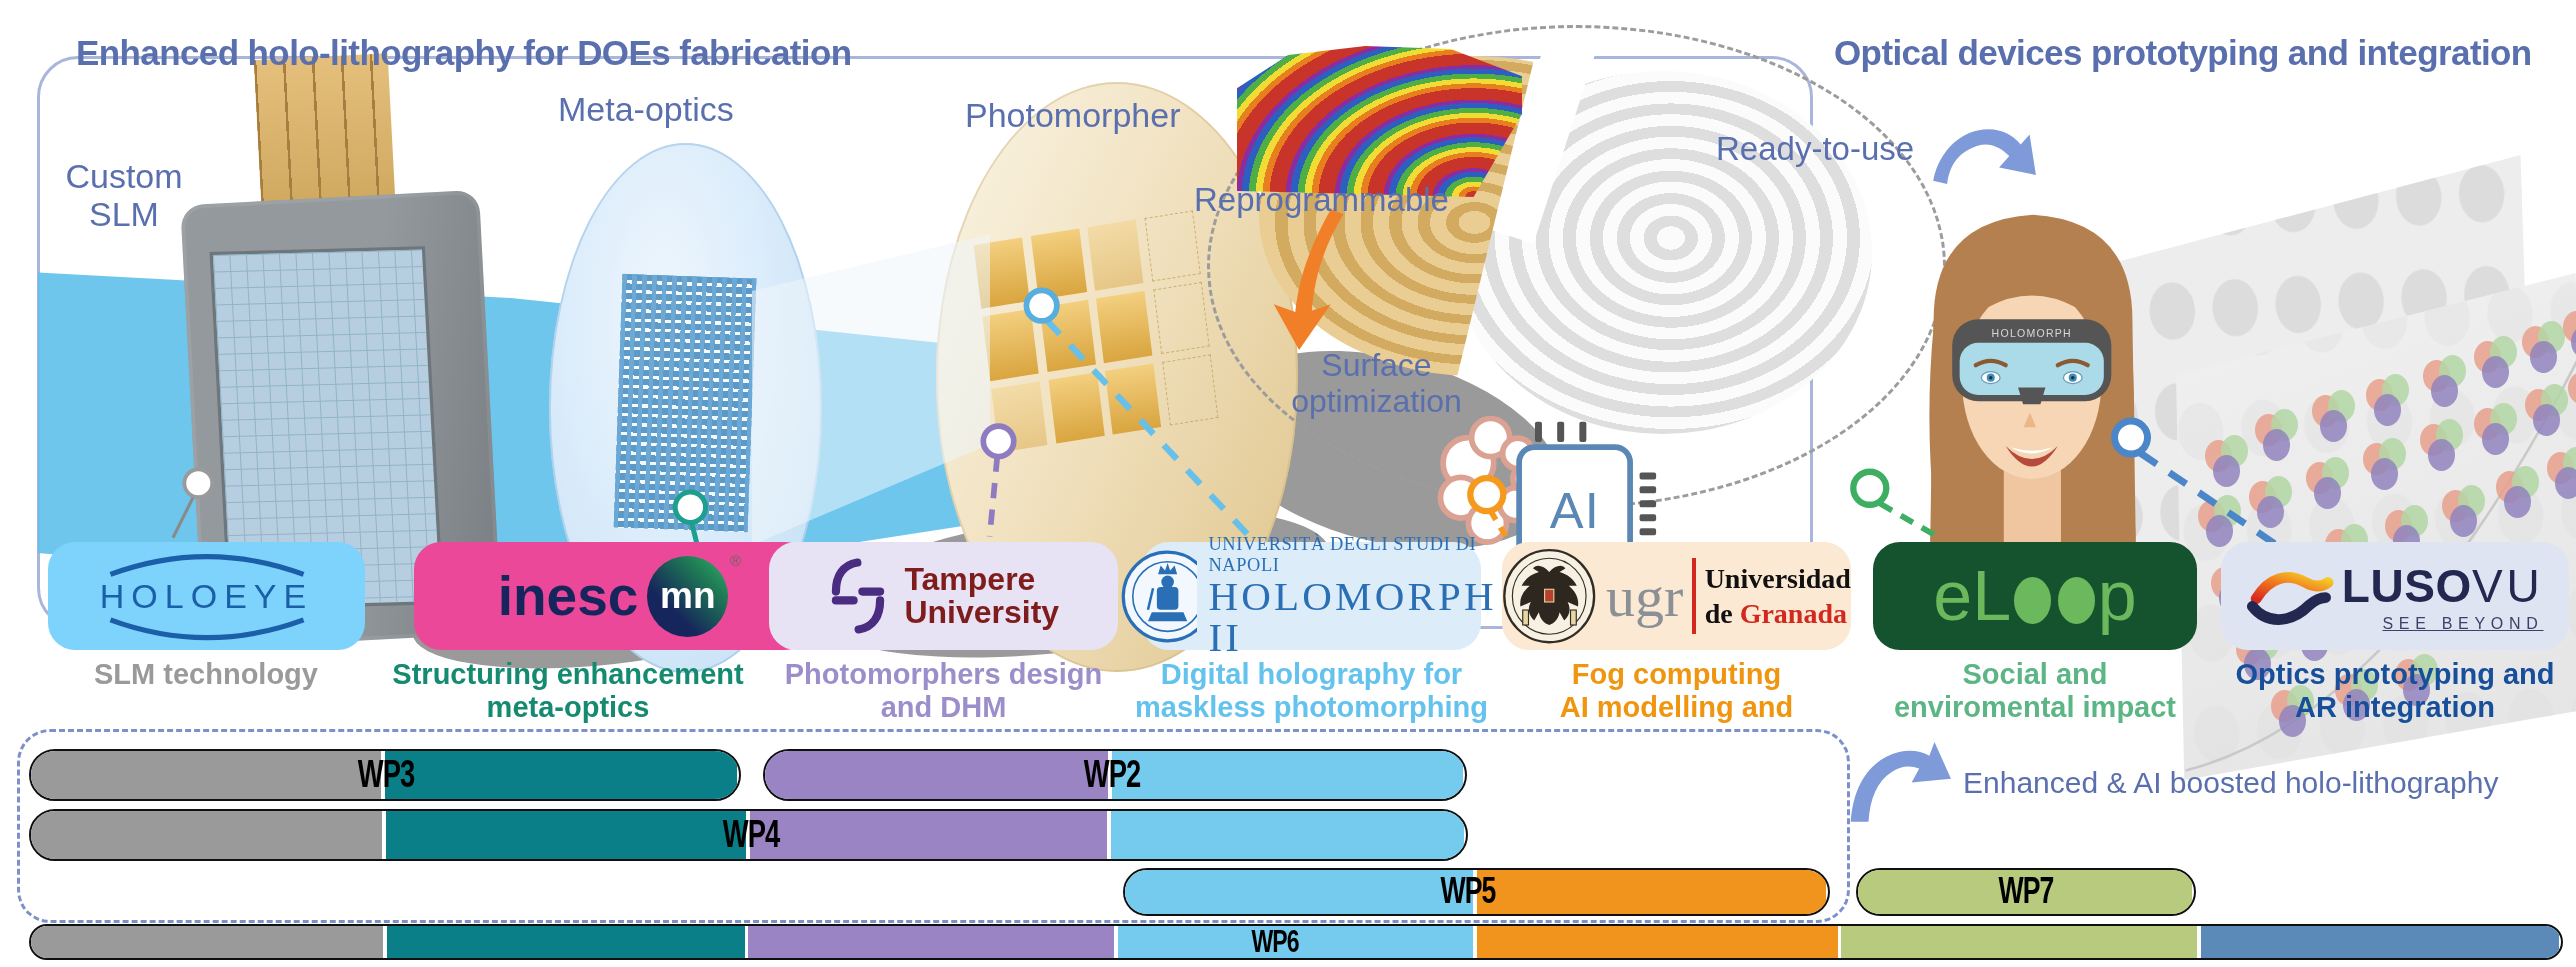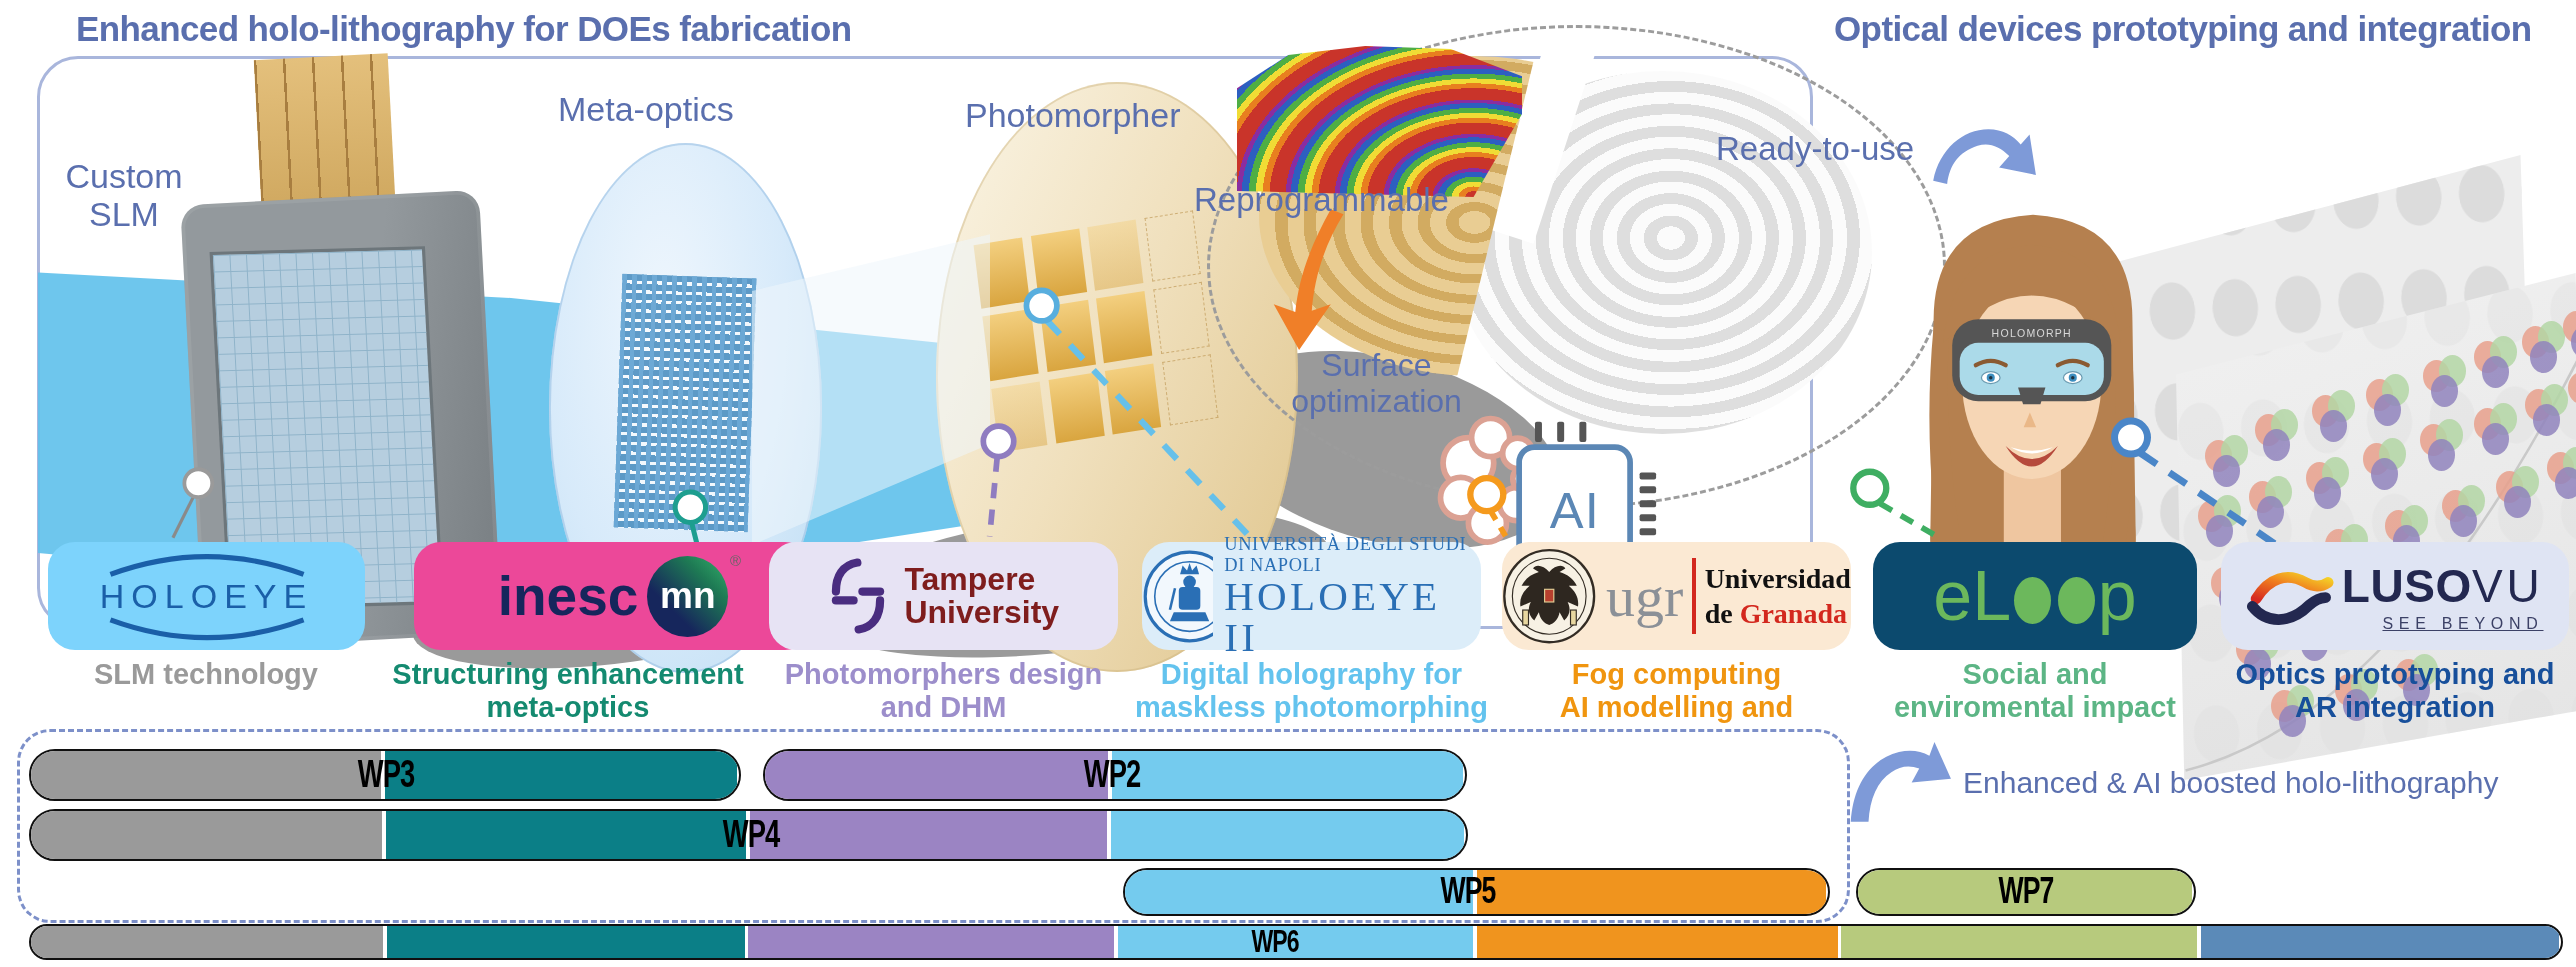--- a/index.html
+++ b/index.html
@@ -89,21 +89,21 @@
   .cluster i{position:absolute;border-radius:50%;width:27px;height:32px;opacity:.85;}
   .c-s{left:0;top:5px;background:#e8a08c;}
   .c-g{left:16px;top:0;background:#b3d6a4;}
   .c-p{left:8.2px;top:20px;background:#9084bd;}
 
   
   .scene-label{color:#5a6fae;z-index:11;font-size:34px;line-height:1.12;}
   .center{text-align:center;}
 
   
-  .title{font-weight:bold;font-size:35px;color:#5a6fae;z-index:11;letter-spacing:-0.6px;}
+  .title{font-weight:bold;font-size:35px;color:#5a6fae;z-index:11;letter-spacing:-0.6px;margin-top:24px;}
 
   
   .card{top:542px;height:108px;border-radius:27px;z-index:10;display:flex;align-items:center;
         justify-content:center;}
   .caption{top:658px;text-align:center;font-weight:bold;font-size:29px;line-height:1.13;z-index:10;}
   .caption span{display:block;}
 
   
   .holoeye-logo{display:flex;flex-direction:column;align-items:center;gap:0;}
   .holoeye-text{font-size:34px;letter-spacing:7px;color:#1a5fa8;}
@@ -497,21 +497,21 @@
       <circle cx="75" cy="75" r="70" fill="#f2f8fd" stroke="#2a6fb5" stroke-width="5"></circle>
       <circle cx="75" cy="75" r="55" fill="none" stroke="#2a6fb5" stroke-width="2.5"></circle>
       <path d="M60,40 h30 l-4,-14 l-7,8 l-4,-12 l-4,12 l-7,-8 Z" fill="#2a6fb5"></path>
       <circle cx="75" cy="52" r="10" fill="#2a6fb5"></circle>
       <rect x="58" y="60" width="34" height="36" rx="6" fill="#2a6fb5"></rect>
       <path d="M52,62 L44,96" stroke="#2a6fb5" stroke-width="4"></path>
       <path d="M50,100 h50 l6,14 h-62 Z" fill="#2a6fb5"></path>
     </svg>
     <div class="fed-text">
       <div class="fed-l1">UNIVERSITÀ DEGLI STUDI DI NAPOLI</div>
-      <div class="fed-l2">HOLOEYE II</div>
+      <div class="fed-l2">HOLOMORPH II</div>
     </div>
   </div>
 </div>
 <div class="abs card" style="left: 1502px; width: 349px; background: rgb(251, 233, 211);" id="card-4">
   <div class="ugr">
     <svg width="95" height="95" viewBox="0 0 165 165">
       <ellipse cx="82" cy="82" rx="78" ry="80" fill="#f7f1e4" stroke="#332c24" stroke-width="4"></ellipse>
       <ellipse cx="82" cy="82" rx="64" ry="66" fill="none" stroke="#332c24" stroke-width="2"></ellipse>
       <path fill="#2e2720" d="M82,40 C72,28 58,26 54,34 L64,40 C50,44 40,52 34,64 L48,64 C36,74 30,86 32,100 L50,92 C44,104 46,116 56,124 L64,110 C66,122 74,130 82,132 C90,130 98,122 100,110 L108,124 C118,116 120,104 114,92 L132,100 C134,86 128,74 116,64 L130,64 C124,52 114,44 100,40 L110,34 C106,26 92,28 82,40 Z"></path>
       <rect x="74" y="70" width="16" height="22" fill="#b8402e" stroke="#e3cf96" stroke-width="2"></rect>
@@ -519,21 +519,21 @@
       <rect x="119" y="106" width="10" height="26" fill="#e8d7a0" stroke="#332c24" stroke-width="2"></rect>
     </svg>
     <span class="ugr-acr">ugr</span>
     <span class="ugr-bar"></span>
     <div class="ugr-text">
       <span>Universidad</span><br>
       <span>de</span> <span class="ugr-red">Granada</span>
     </div>
   </div>
 </div>
-<div class="abs card" style="left: 1873px; width: 324px; background: #0c4a6e;" id="card-5">
+<div class="abs card" style="left: 1873px; width: 324px; background: #14532d;" id="card-5">
   <div class="eloop">
     <span>eL</span>
     <span class="oval"></span>
       <span class="oval"></span>
     <span>p</span>
   </div>
 </div>
 <div class="abs card" style="left: 2221px; width: 348px; background: rgb(223, 228, 243);" id="card-6">
   <div class="lusovu">
     <svg width="89" height="60" viewBox="0 0 140 95">

